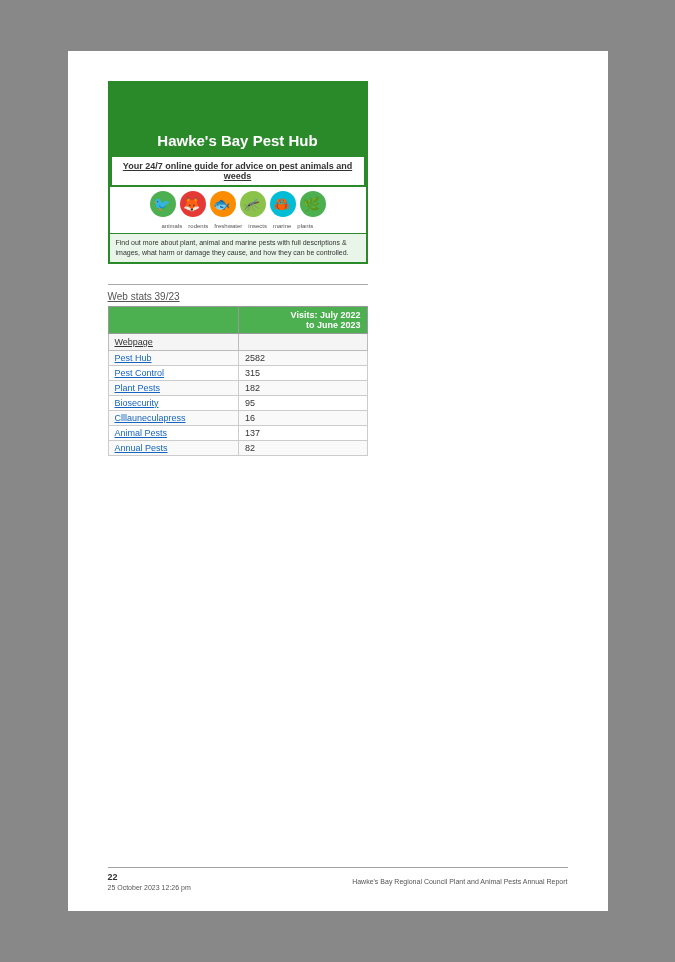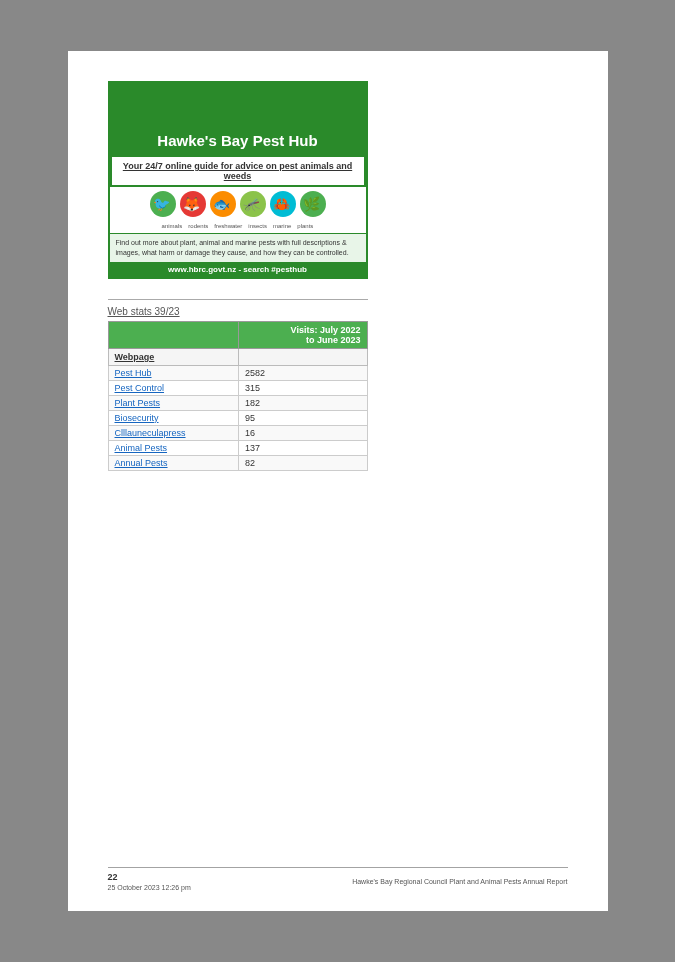--- a/index.html
+++ b/index.html
@@ -113,21 +113,21 @@
       padding: 3px 6px;
       font-weight: bold;
       text-align: right;
       border: 1px solid #999;
     }
     .stats-table .header-row td:first-child {
       text-align: left;
     }
     .stats-table .subheader-row td {
       background: #f5f5f5;
-      font-weight: bold;
+      font-weight: normal;
       padding: 3px 6px;
       border: 1px solid #bbb;
       font-size: 9px;
       text-decoration: underline;
       color: #333;
     }
     .stats-table .subheader-row td:last-child {
       text-align: right;
     }
     .stats-table .data-row td {
@@ -197,21 +197,20 @@
     </div>
     <div class="banner-labels">
       <span class="banner-label-text">animals</span>
       <span class="banner-label-text">rodents</span>
       <span class="banner-label-text">freshwater</span>
       <span class="banner-label-text">insects</span>
       <span class="banner-label-text">marine</span>
       <span class="banner-label-text">plants</span>
     </div>
     <div class="banner-description">Find out more about plant, animal and marine pests with full descriptions &amp; images, what harm or damage they cause, and how they can be controlled.</div>
-    <div class="banner-url">www.hbrc.govt.nz - search #pesthub</div>
   </div>
 
   <div class="divider-line"></div>
 
   <div class="webstats-title">Web stats 39/23</div>
 
   <table class="stats-table">
     <thead>
       <tr class="header-row">
         <td></td>

